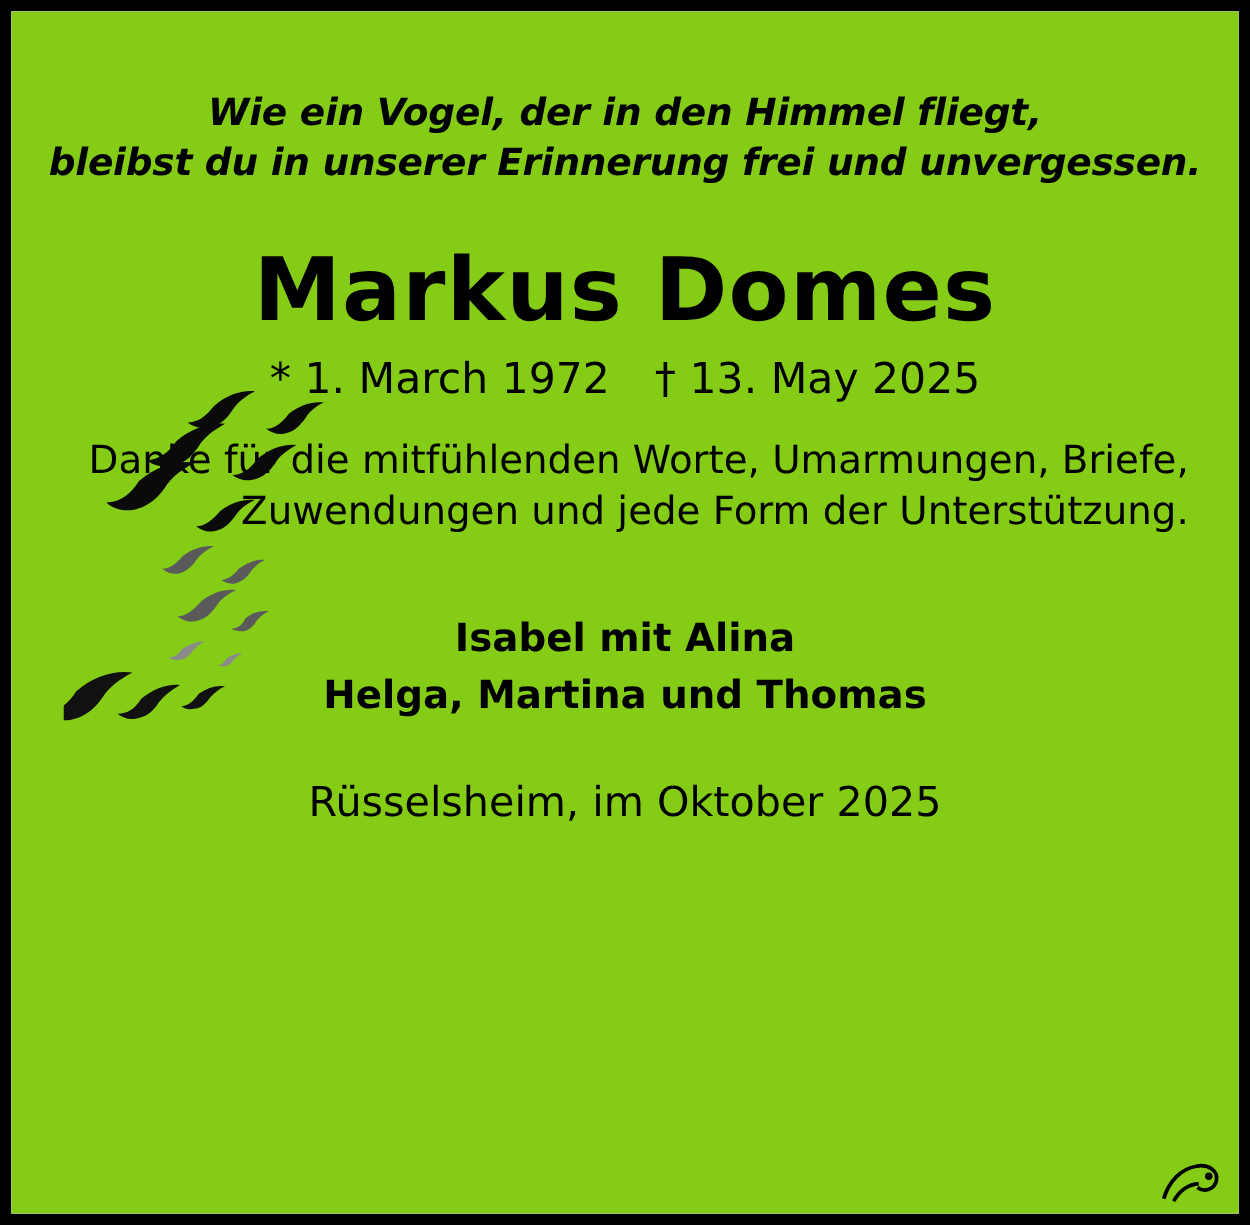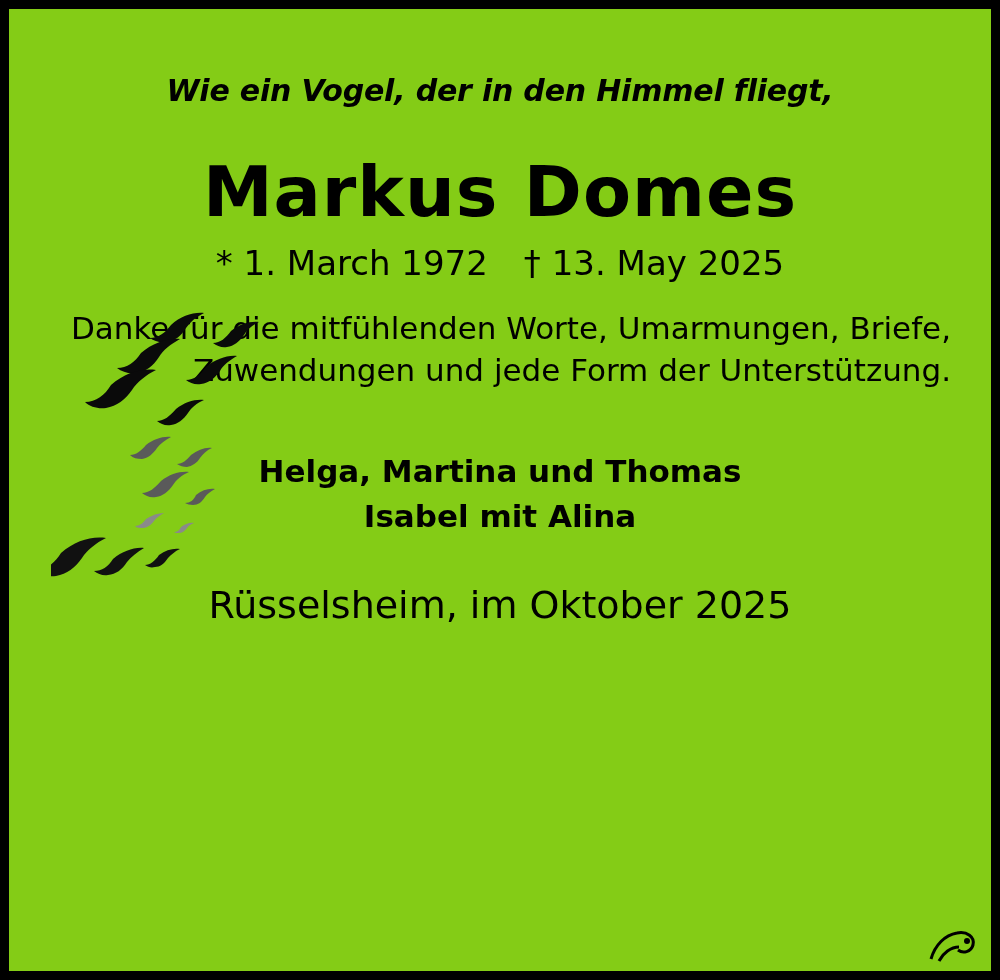--- a/index.html
+++ b/index.html
@@ -95,21 +95,21 @@
     line-height: 1.45;
     color: #000000;
   }
   .family span {
     display: block;
   }
   .place {
     margin: 0;
     padding-top: 44px;
     text-align: center;
-    font-size: 38px;
+    font-size: 33px;
     color: #000000;
   }
   .birds {
     position: absolute;
     left: 42px;
     top: 296px;
     width: 235px;
     height: 290px;
   }
   .logo {
@@ -121,34 +121,35 @@
   }
 </style>
 </head>
 <body>
 
 <div class="notice">
   <div class="inner">
 
     <p class="epitaph">
       <span>Wie ein Vogel, der in den Himmel fliegt,</span>
+      <span class="line2">bleibst du in unserer Erinnerung frei und unvergessen.</span>
     </p>
 
     <h1 class="name">Markus Domes</h1>
 
     <p class="dates">
       <span>* 1. March 1972</span><span class="gap"></span><span>† 13. May 2025</span>
     </p>
 
 
     <p class="thanks2">Danke für die mitfühlenden Worte, Umarmungen, Briefe, Zuwendungen und jede Form der Unterstützung.</p>
 
     <p class="family">
+      <span>Isabel mit Alina</span>
       <span>Helga, Martina und Thomas</span>
-      <span>Isabel mit Alina</span>
     </p>
 
     <p class="place">Rüsselsheim, im Oktober 2025</p>
 
     <svg class="birds" viewBox="0 0 235 290" aria-hidden="true">
       <g fill="#0a0a0a">
         <path d="M120 20 c10 -9 22 -13 33 -12 -8 4 -14 9 -18 15 -5 8 -11 13 -20 14 -6 1 -12 -1 -16 -4 8 0 15 -5 21 -13z"></path>
         <path d="M180 26 c9 -7 19 -10 28 -9 -7 3 -12 8 -15 13 -5 7 -10 11 -17 12 -5 1 -10 -1 -14 -4 7 0 13 -5 18 -12z"></path>
         <path d="M90 48 c12 -10 26 -15 39 -14 -9 5 -17 11 -21 18 -6 9 -13 15 -23 16 -7 1 -14 -1 -19 -5 10 0 18 -6 24 -15z"></path>
         <path d="M155 62 c10 -8 21 -12 31 -11 -7 4 -14 9 -17 15 -5 7 -11 12 -19 13 -6 1 -11 -1 -15 -4 8 0 14 -5 20 -13z"></path>

